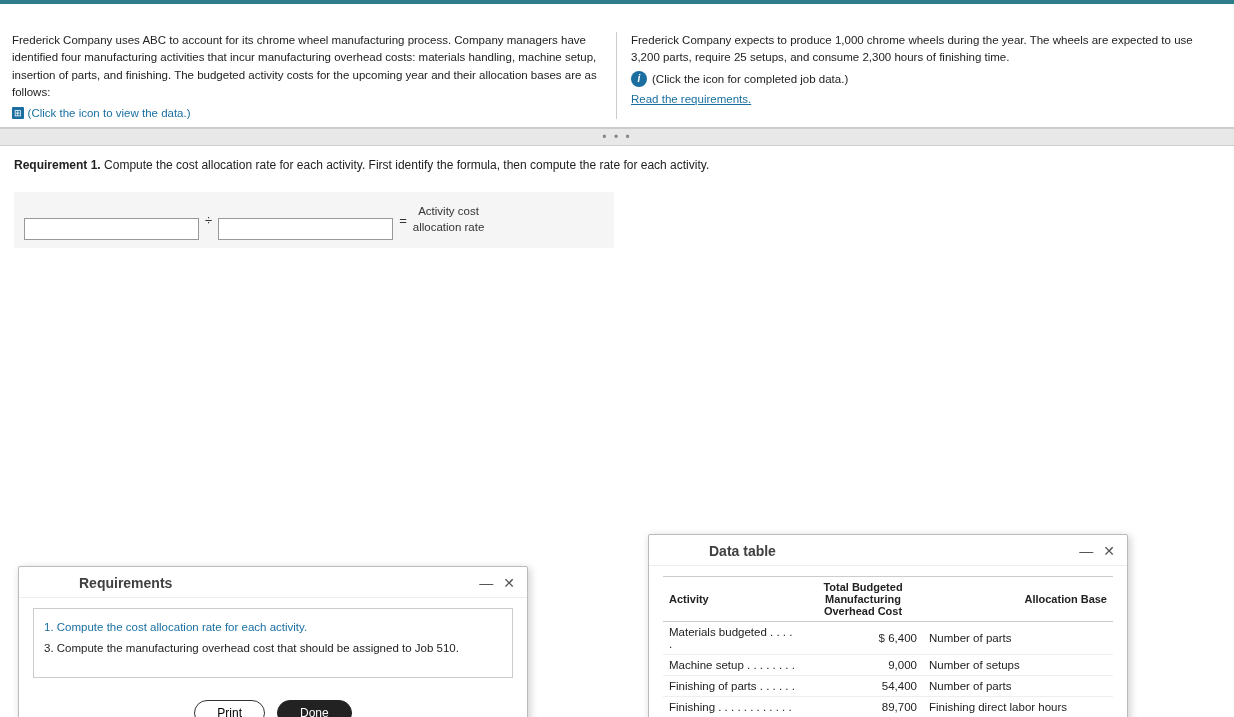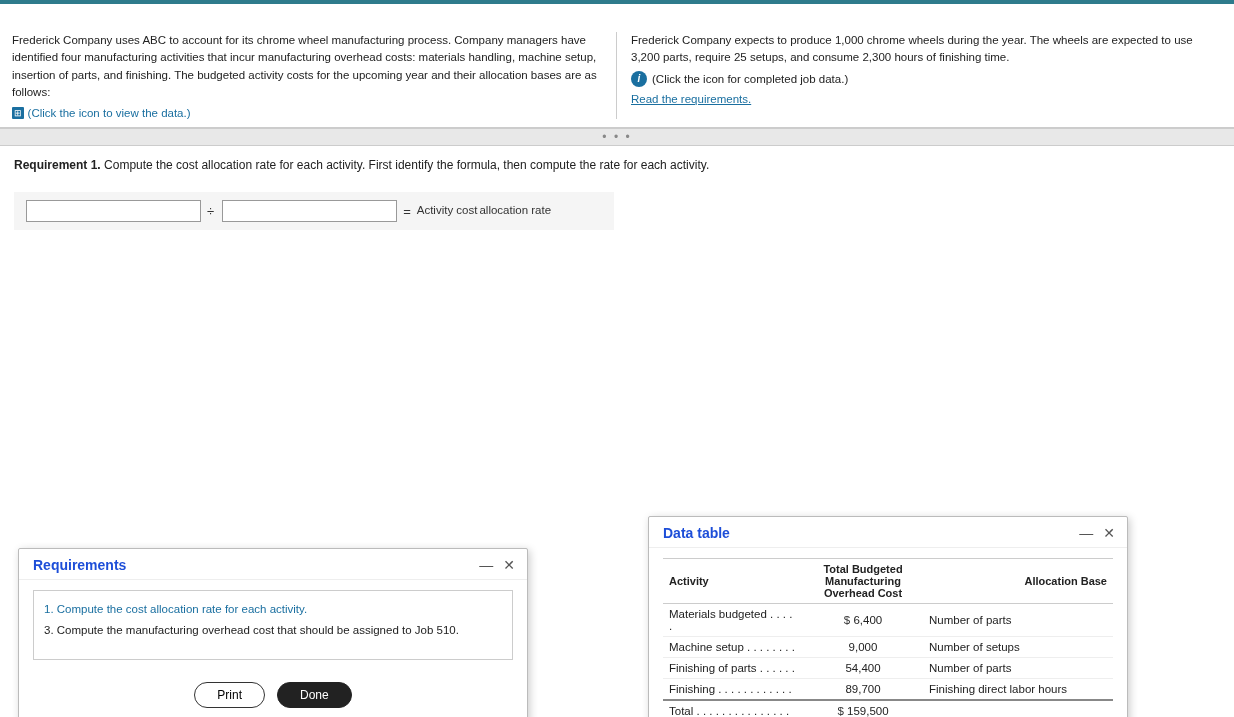--- a/index.html
+++ b/index.html
@@ -140,21 +140,21 @@
     }
 
     .formula-op {
       padding: 0 6px;
       font-size: 13px;
       color: #333;
     }
 
     .formula-col {
       display: flex;
-      flex-direction: row;
+      flex-direction: column;
       align-items: center;
       gap: 2px;
     }
 
     .formula-header {
       font-size: 11.5px;
       color: #333;
       text-align: center;
       margin-bottom: 2px;
     }
@@ -180,21 +180,22 @@
       display: flex;
       justify-content: space-between;
       align-items: center;
       padding: 8px 10px 6px 14px;
       border-bottom: 1px solid #eee;
     }
 
     .modal-title {
       font-size: 14px;
       font-weight: bold;
-      color: #1d4ed8;
+      color: #404040;
+      margin-left: 46px;
     }
 
     .modal-controls {
       display: flex;
       gap: 6px;
       align-items: center;
     }
 
     .modal-btn-min, .modal-btn-close {
       background: none;
@@ -295,21 +296,21 @@
     .data-table tbody tr:not(:last-child) td {
       border-bottom: 1px solid #eee;
     }
 
     .data-table .total-row td {
       border-top: 2px solid #888;
       font-weight: normal;
     }
 
     .td-activity { text-align: left; width: 140px; }
-    .td-cost { text-align: center; width: 120px; }
+    .td-cost { text-align: right; width: 120px; }
     .td-alloc { text-align: left; }
 
     .th-multi {
       text-align: center !important;
     }
 
     .dollar-sign { color: #333; }
   </style>
 </head>
 <body>

